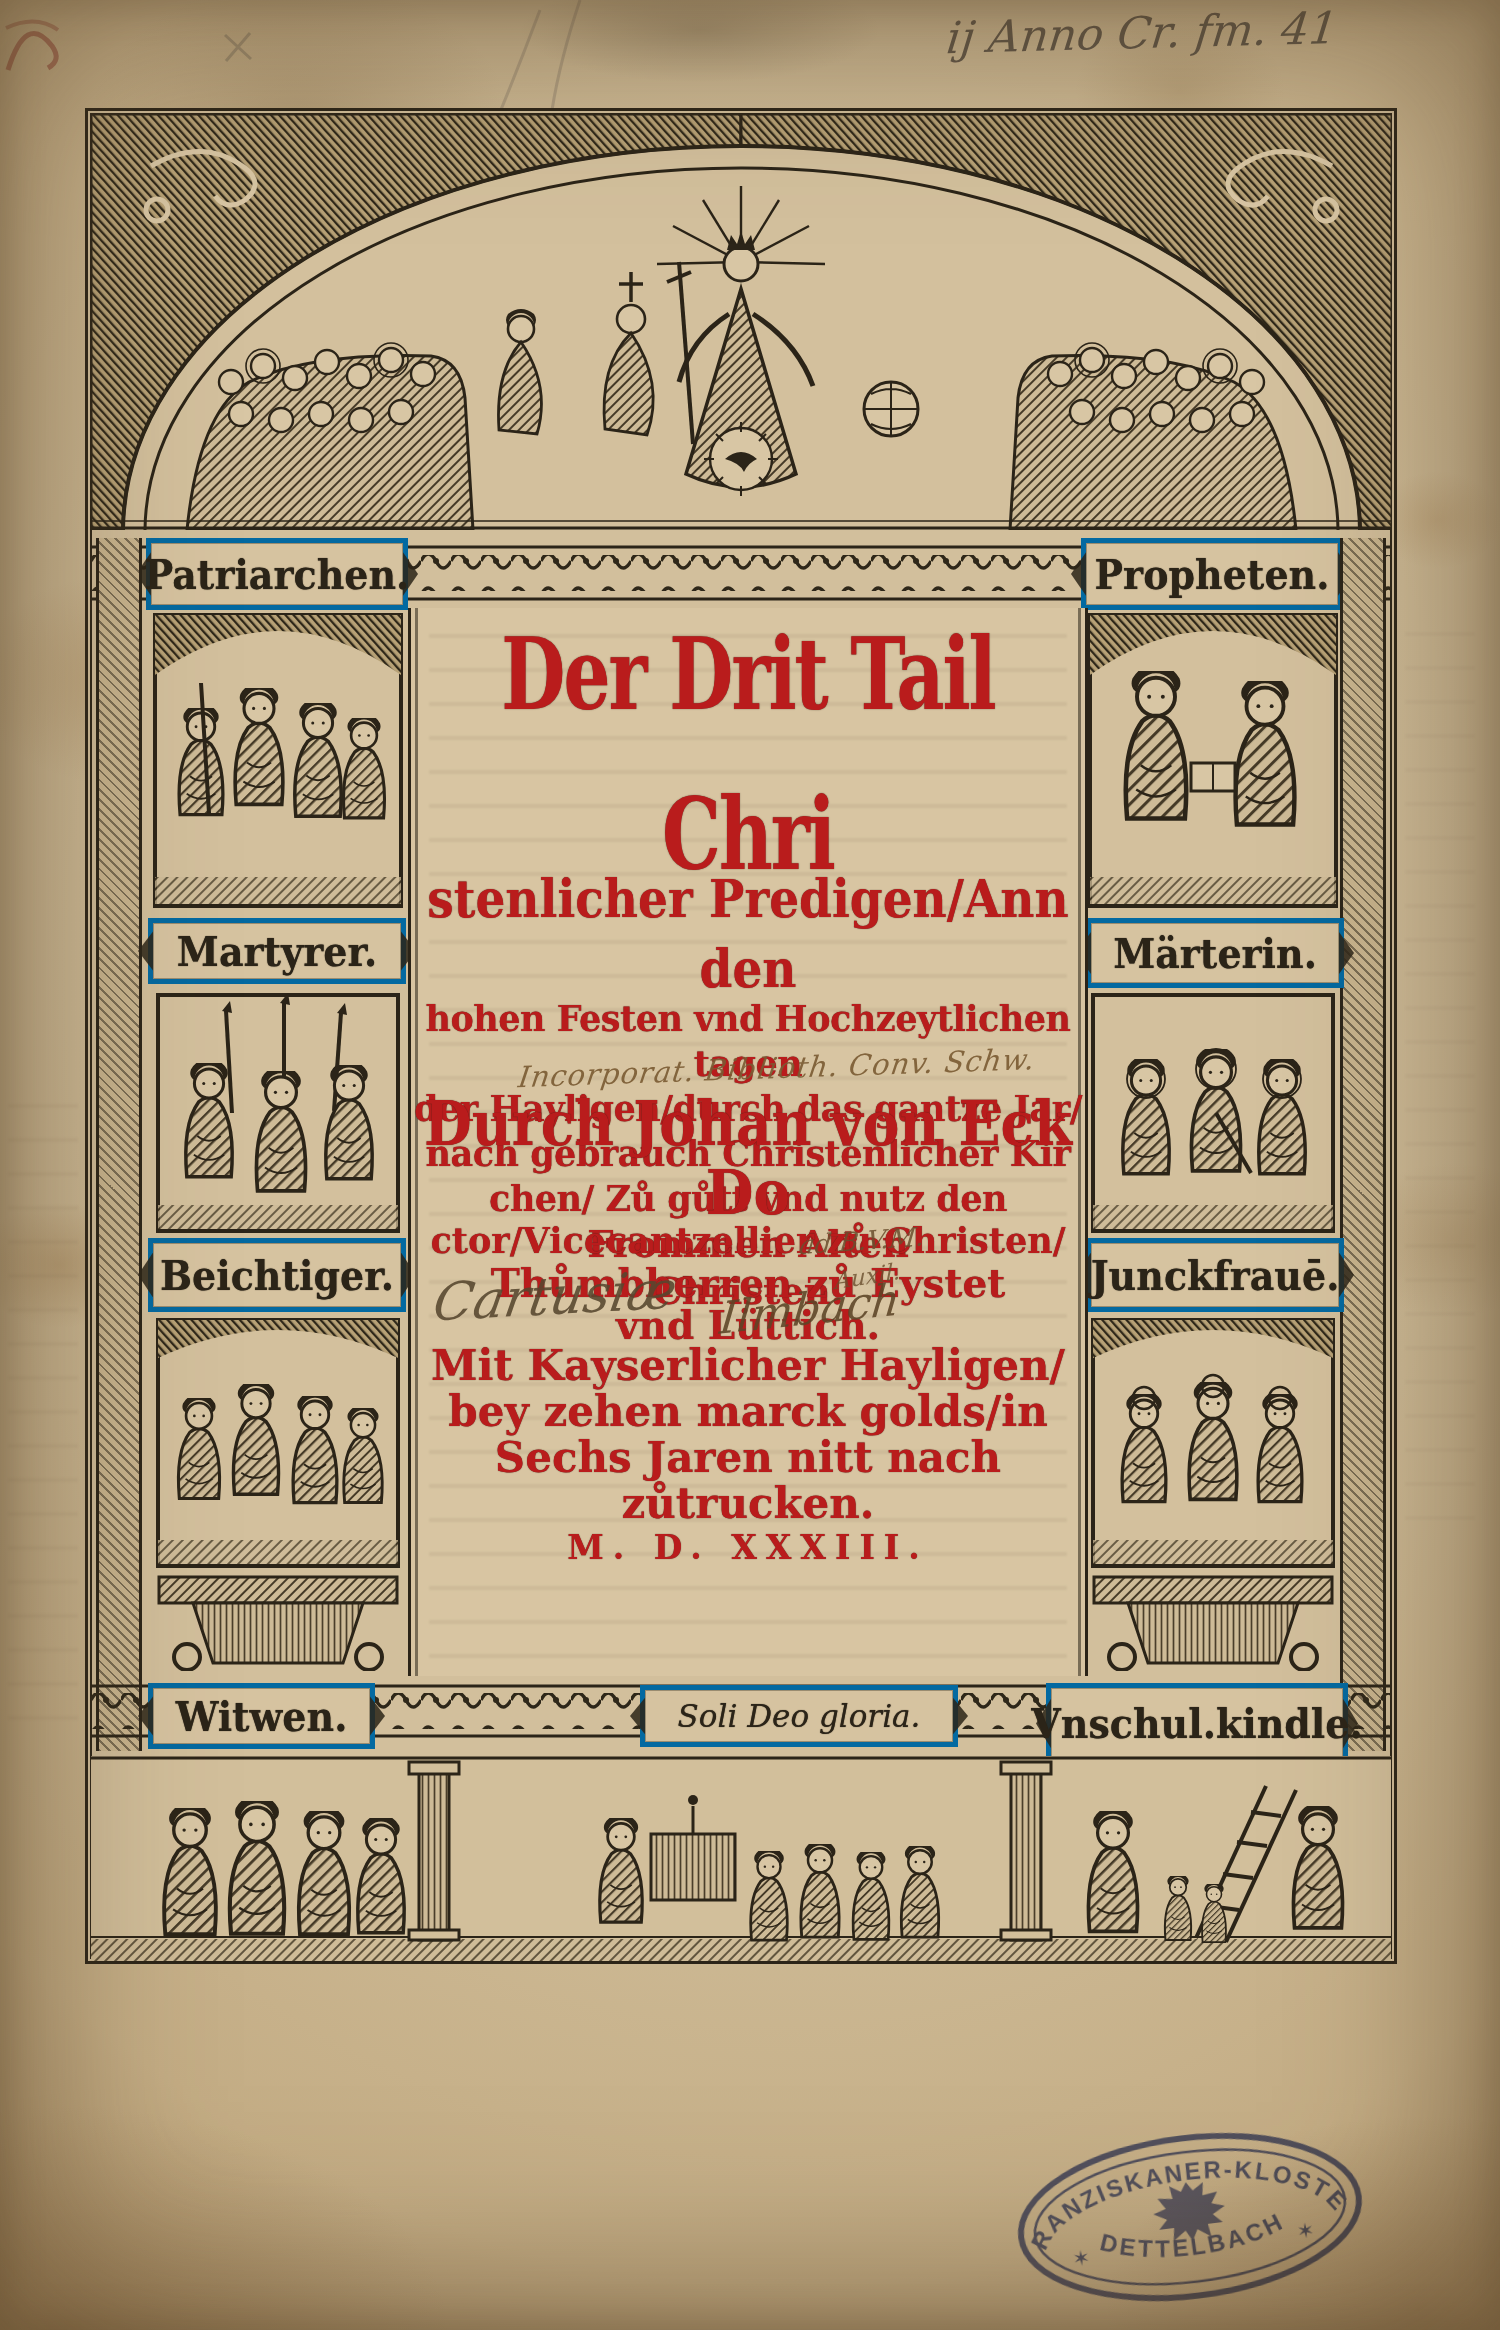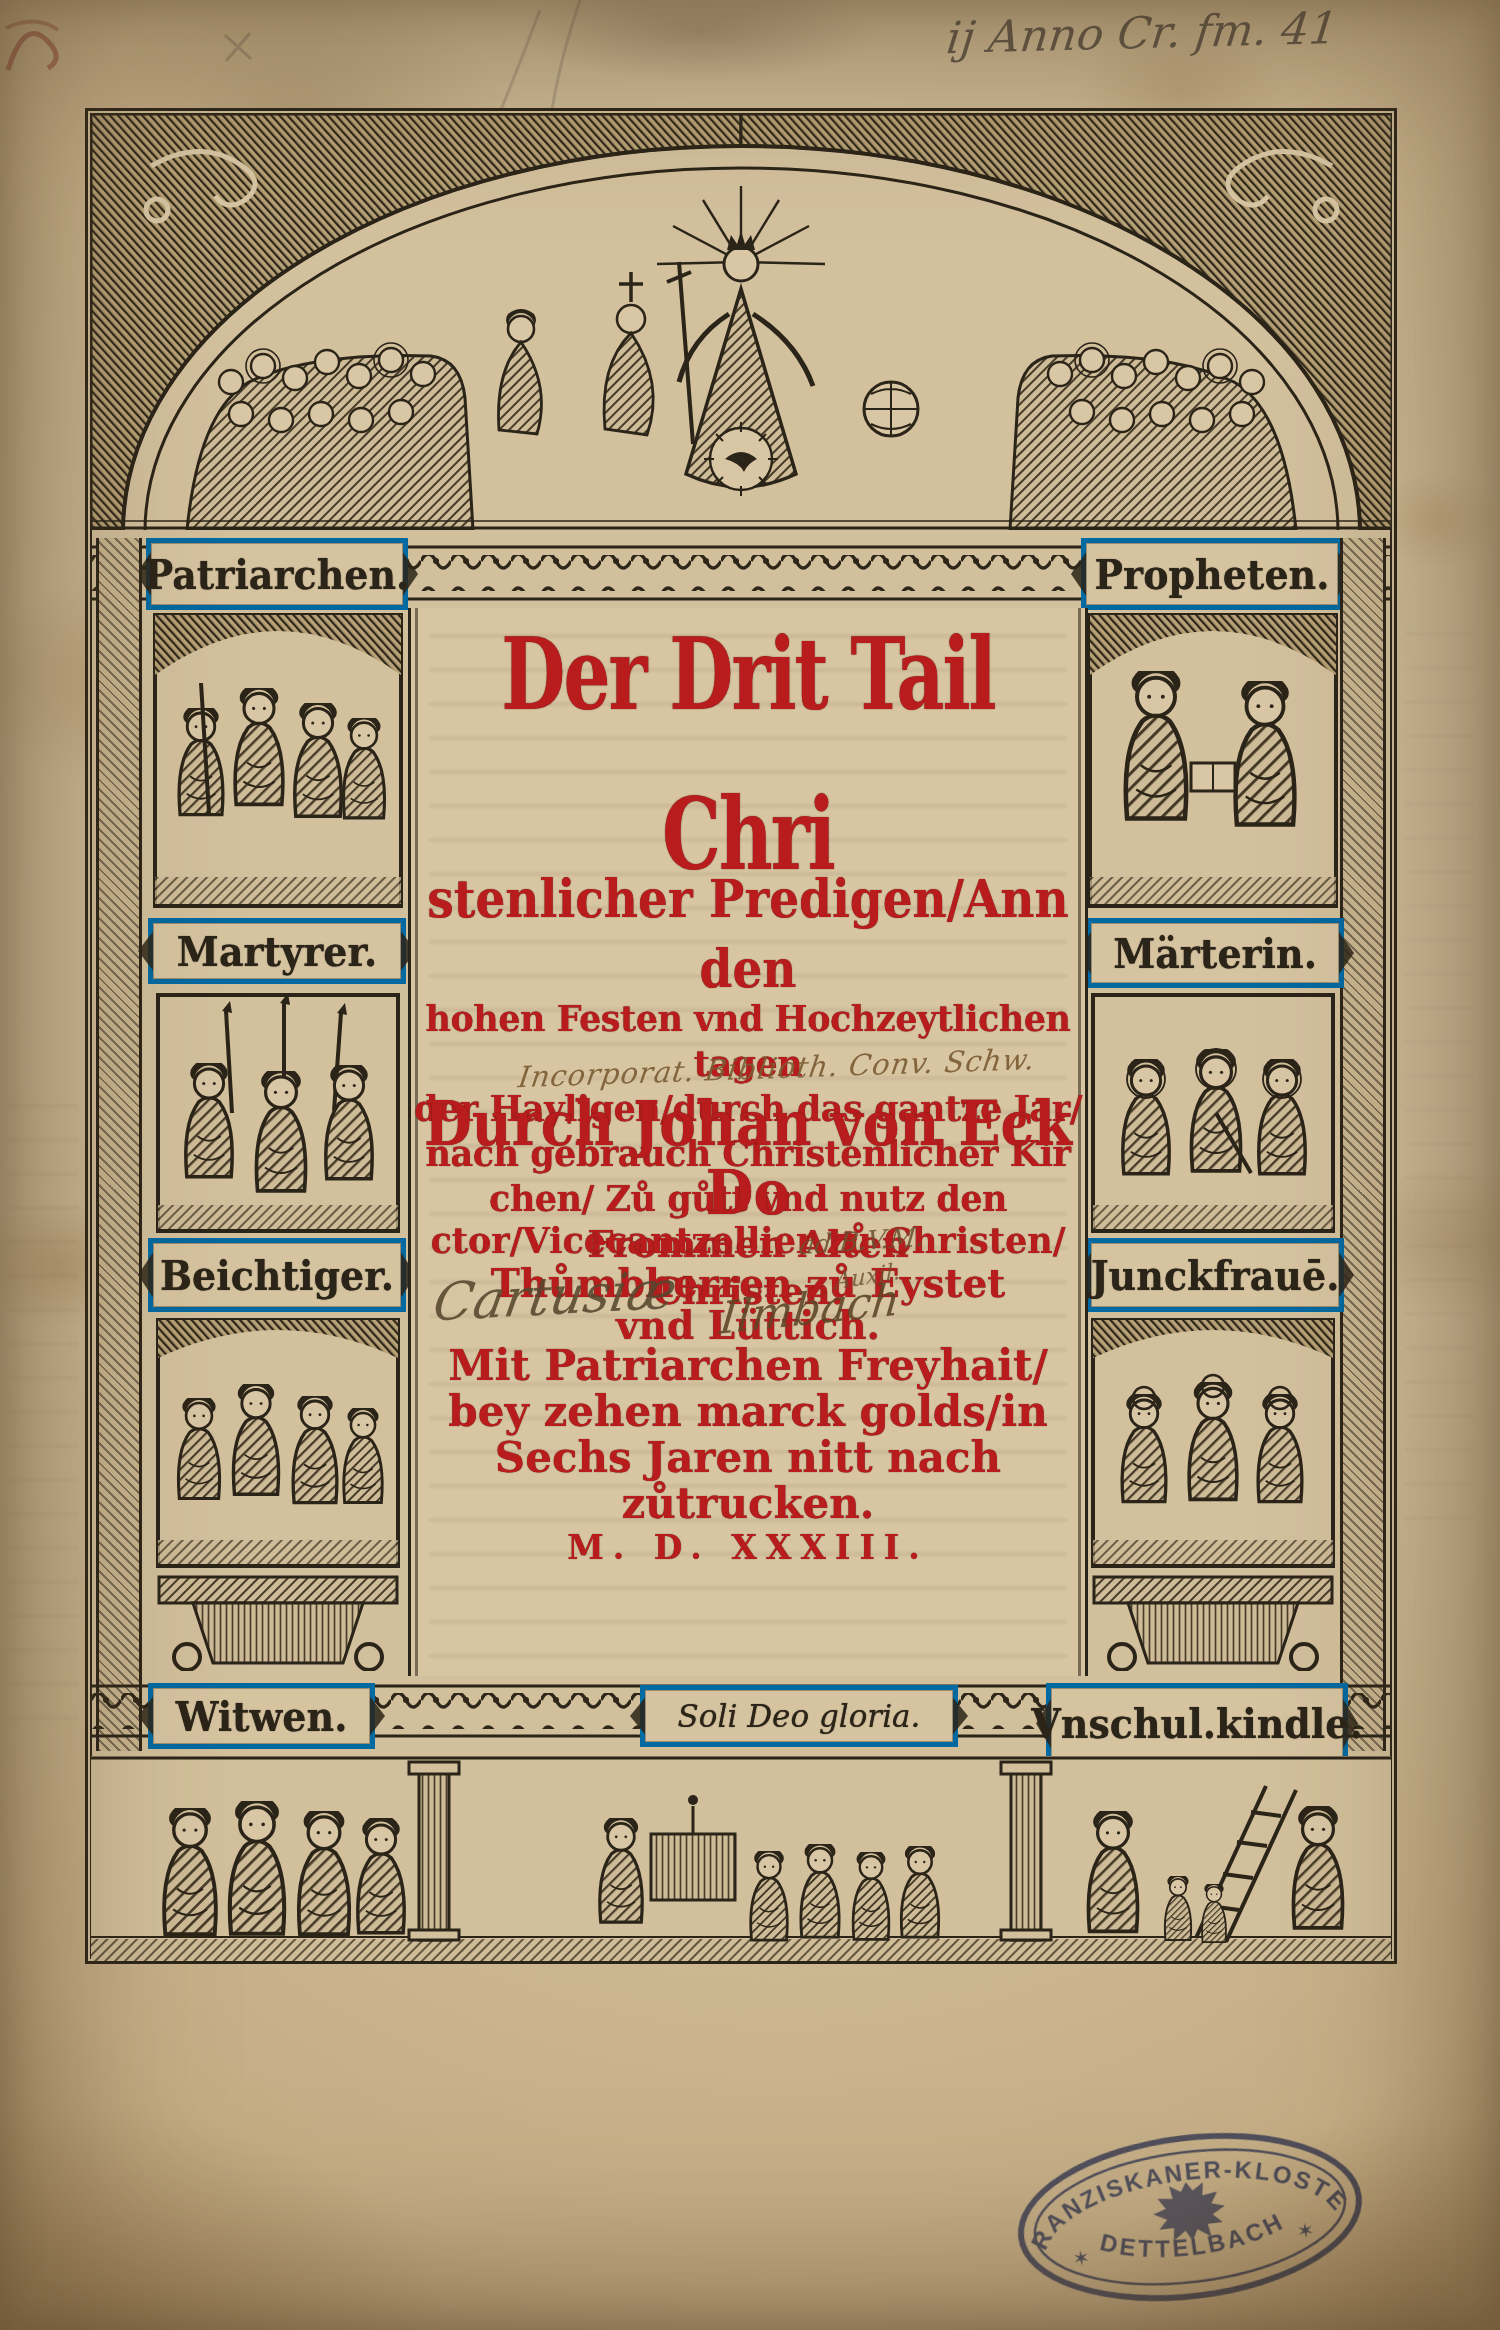--- a/index.html
+++ b/index.html
@@ -345,21 +345,21 @@
       <div class="a3">Thůmbherren zů Eystet</div>
       <div class="a4">vnd Lüttich.</div>
     </div>
 
     <div class="hw" style="left:390px;top:622px;font-size:26px;color:#6b4f2e;opacity:.85;transform:rotate(-4deg) skewX(-10deg)">ad B.V.M.</div>
     <div class="hw" style="left:424px;top:660px;font-size:23px;color:#6b4f2e;opacity:.8;transform:rotate(-9deg) skewX(-10deg)">Auxil.</div>
     <div class="hw" style="left:28px;top:664px;font-size:52px;color:#57472f;opacity:.88;transform:rotate(-3deg) skewX(-12deg)">Cartusiæ</div>
     <div class="hw" style="left:312px;top:684px;font-size:44px;color:#5d4527;opacity:.88;transform:rotate(-6deg) skewX(-12deg)">Ilmbach</div>
 
     <div class="blk" style="top:735px">
-      <div class="pv">Mit Patriarchen Freyhait/</div>
+      <div class="pv">Mit Kayserlicher Hayligen/</div>
       <div class="pv">bey zehen marck golds/in</div>
       <div class="pv">Sechs Jaren nitt nach</div>
       <div class="pv">zůtrucken.</div>
     </div>
 
     <div class="blk" style="top:920px">
       <div class="date">M. D. XXXIII.</div>
     </div>
   </div>
 

